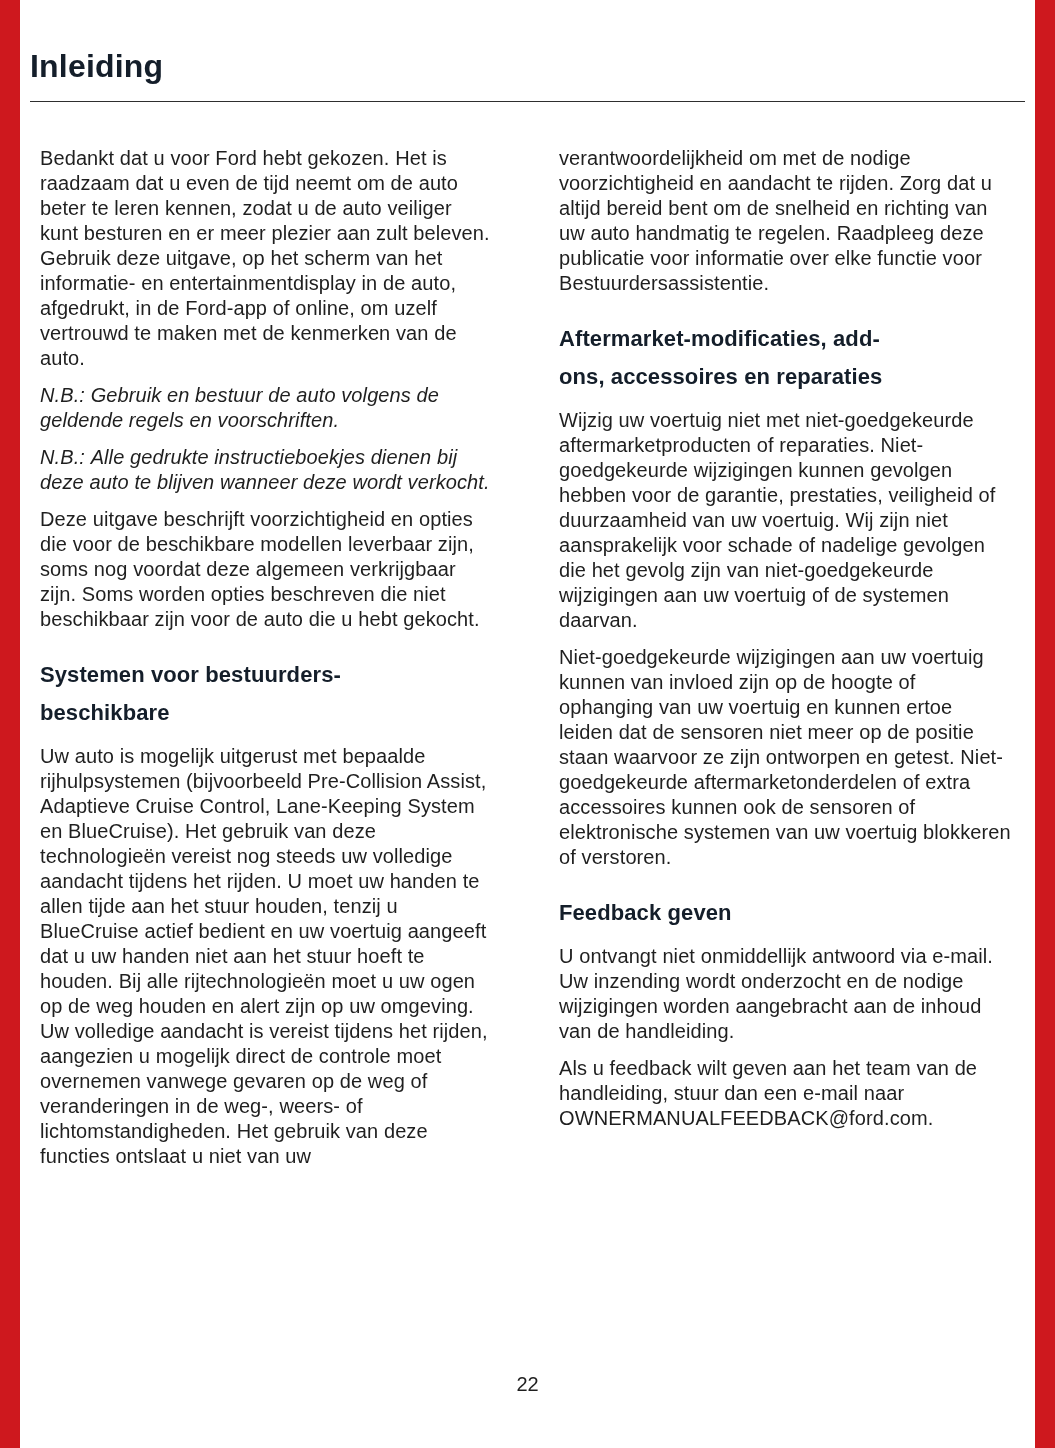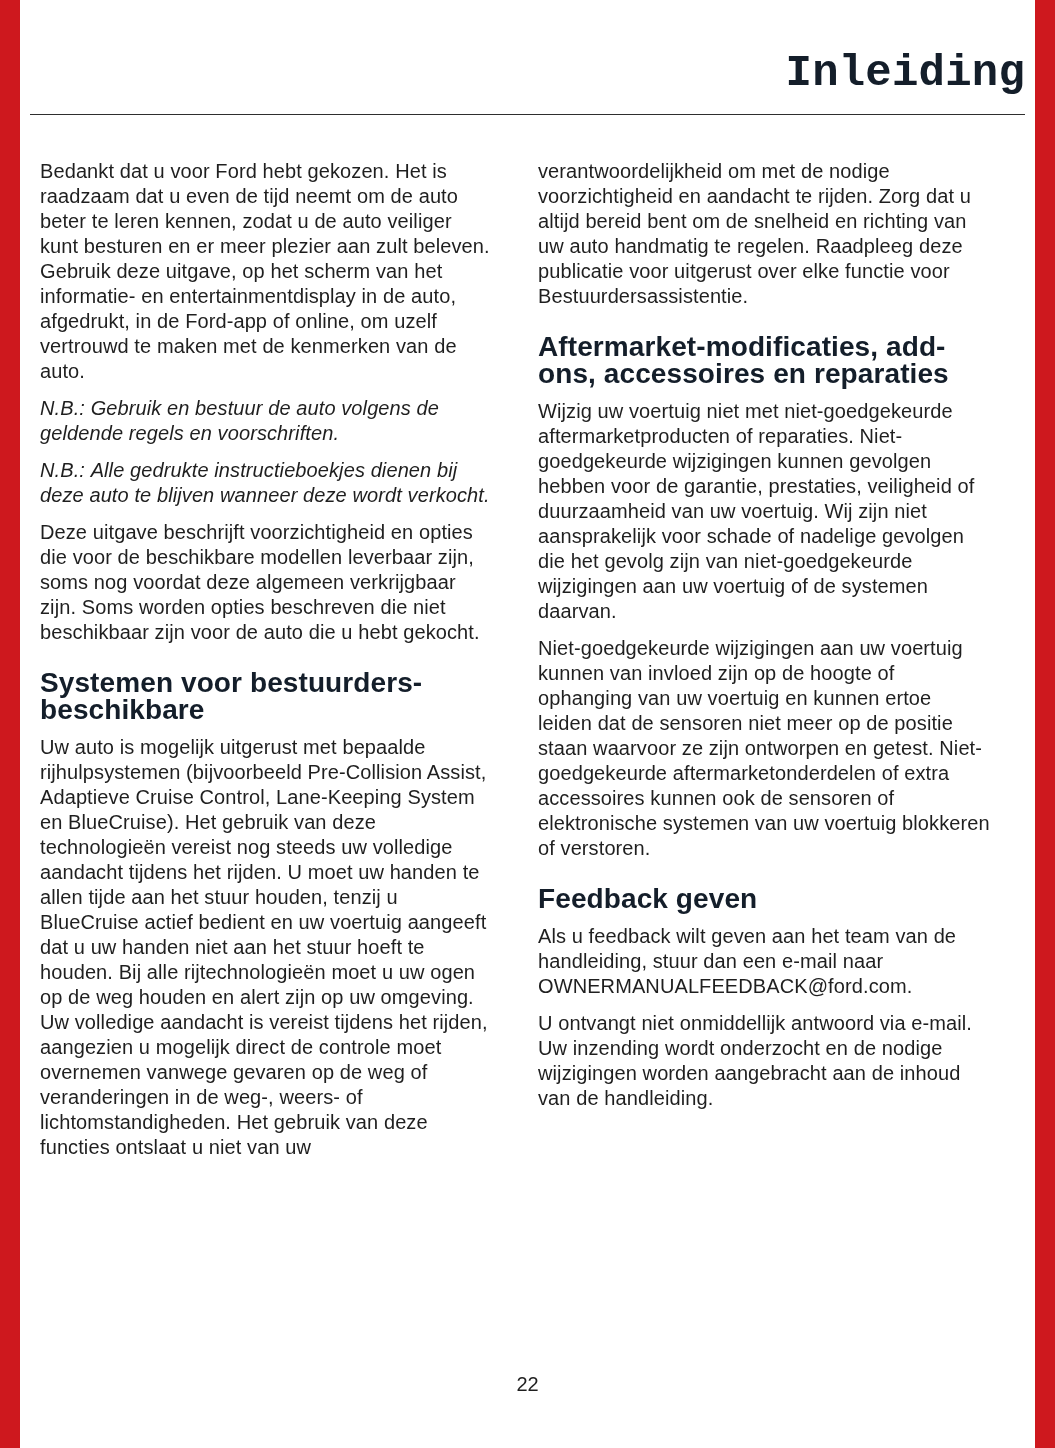--- a/index.html
+++ b/index.html
@@ -32,37 +32,36 @@
   .content{
     position:absolute;
     left:20px;
     right:20px;
     top:0;
     bottom:0;
     padding:0 10px;
   }
   .page-title{
     margin-top:48px;
-    text-align:right;
-    font-size:44px;
+    text-align:left;
+    font-size:32px;
     font-weight:700;
     letter-spacing:0.2px;
     color:var(--heading);
-    font-family:Liberation Mono, monospace;
   }
   .title-rule{
     border:none;
     border-top:1px solid #2e2e2e;
     margin-top:16px;
   }
   .columns{
     display:flex;
     margin-top:44px;
     padding-left:10px;
-    gap:46px;
+    gap:67px;
   }
   .col{
     width:452px;
     font-size:20px;
     line-height:25px;
     letter-spacing:0.1px;
   }
   .col p{
     margin-bottom:12px;
     color:var(--body);
@@ -70,22 +69,22 @@
   .nb .nb-label{
     font-weight:400;
     font-style:italic;
   }
   .nb .nb-text{
     font-style:italic;
   }
   .section-heading{
     margin-top:24px;
     margin-bottom:12px;
-    font-size:28px;
-    line-height:27px;
+    font-size:22px;
+    line-height:38px;
     font-weight:700;
     color:var(--heading);
     white-space:pre-line;
   }
   .page-number{
     position:absolute;
     left:0;
     right:0;
     bottom:52px;
     text-align:center;
@@ -114,29 +113,29 @@
         <p class="nb"><span class="nb-label">N.B.:</span> <span class="nb-text">Alle gedrukte instructieboekjes dienen bij deze auto te blijven wanneer deze wordt verkocht.</span></p>
 
         <p>Deze uitgave beschrijft voorzichtigheid en opties die voor de beschikbare modellen leverbaar zijn, soms nog voordat deze algemeen verkrijgbaar zijn. Soms worden opties beschreven die niet beschikbaar zijn voor de auto die u hebt gekocht.</p>
 
         <h2 class="section-heading">Systemen voor bestuurders-
 beschikbare</h2>
         <p>Uw auto is mogelijk uitgerust met bepaalde rijhulpsystemen (bijvoorbeeld Pre-Collision Assist, Adaptieve Cruise Control, Lane-Keeping System en BlueCruise). Het gebruik van deze technologieën vereist nog steeds uw volledige aandacht tijdens het rijden. U moet uw handen te allen tijde aan het stuur houden, tenzij u BlueCruise actief bedient en uw voertuig aangeeft dat u uw handen niet aan het stuur hoeft te houden. Bij alle rijtechnologieën moet u uw ogen op de weg houden en alert zijn op uw omgeving. Uw volledige aandacht is vereist tijdens het rijden, aangezien u mogelijk direct de controle moet overnemen vanwege gevaren op de weg of veranderingen in de weg-, weers- of lichtomstandigheden. Het gebruik van deze functies ontslaat u niet van uw</p>
       </div>
 
       <div class="col">
-        <p>verantwoordelijkheid om met de nodige voorzichtigheid en aandacht te rijden. Zorg dat u altijd bereid bent om de snelheid en richting van uw auto handmatig te regelen. Raadpleeg deze publicatie voor uitgerust over elke functie voor Bestuurdersassistentie.</p>
+        <p>verantwoordelijkheid om met de nodige voorzichtigheid en aandacht te rijden. Zorg dat u altijd bereid bent om de snelheid en richting van uw auto handmatig te regelen. Raadpleeg deze publicatie voor informatie over elke functie voor Bestuurdersassistentie.</p>
 
         <h2 class="section-heading">Aftermarket-modificaties, add-
 ons, accessoires en reparaties</h2>
         <p>Wijzig uw voertuig niet met niet-goedgekeurde aftermarketproducten of reparaties. Niet-goedgekeurde wijzigingen kunnen gevolgen hebben voor de garantie, prestaties, veiligheid of duurzaamheid van uw voertuig. Wij zijn niet aansprakelijk voor schade of nadelige gevolgen die het gevolg zijn van niet-goedgekeurde wijzigingen aan uw voertuig of de systemen daarvan.</p>
         <p>Niet-goedgekeurde wijzigingen aan uw voertuig kunnen van invloed zijn op de hoogte of ophanging van uw voertuig en kunnen ertoe leiden dat de sensoren niet meer op de positie staan waarvoor ze zijn ontworpen en getest. Niet-goedgekeurde aftermarketonderdelen of extra accessoires kunnen ook de sensoren of elektronische systemen van uw voertuig blokkeren of verstoren.</p>
 
         <h2 class="section-heading">Feedback geven</h2>
+        <p>U ontvangt niet onmiddellijk antwoord via e-mail. Uw inzending wordt onderzocht en de nodige wijzigingen worden aangebracht aan de inhoud van de handleiding.</p>
         <p>Als u feedback wilt geven aan het team van de handleiding, stuur dan een e-mail naar OWNERMANUALFEEDBACK@ford.com.</p>
-        <p>U ontvangt niet onmiddellijk antwoord via e-mail. Uw inzending wordt onderzocht en de nodige wijzigingen worden aangebracht aan de inhoud van de handleiding.</p>
       </div>
 
     </div>
   </div>
 
   <div class="page-number">22</div>
 </div>
 
 </body></html>

